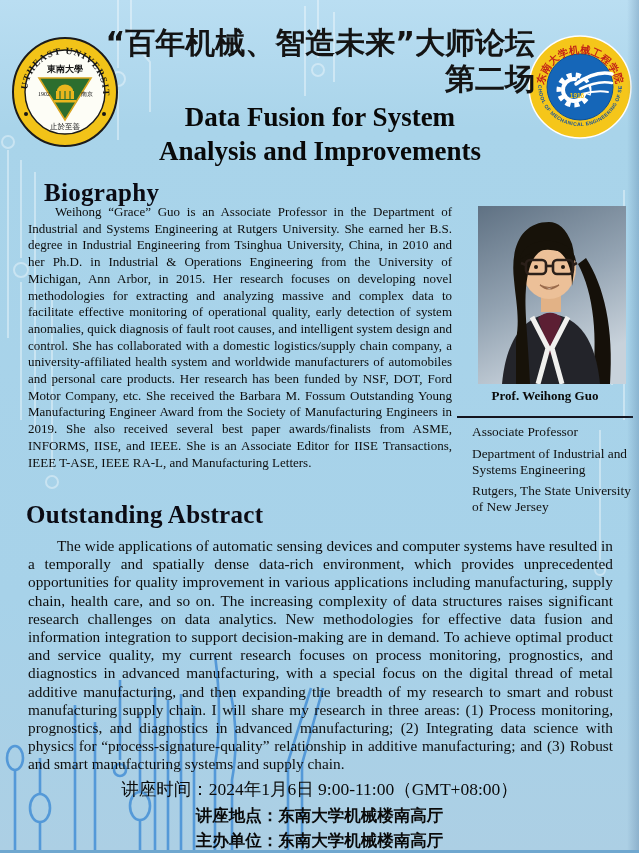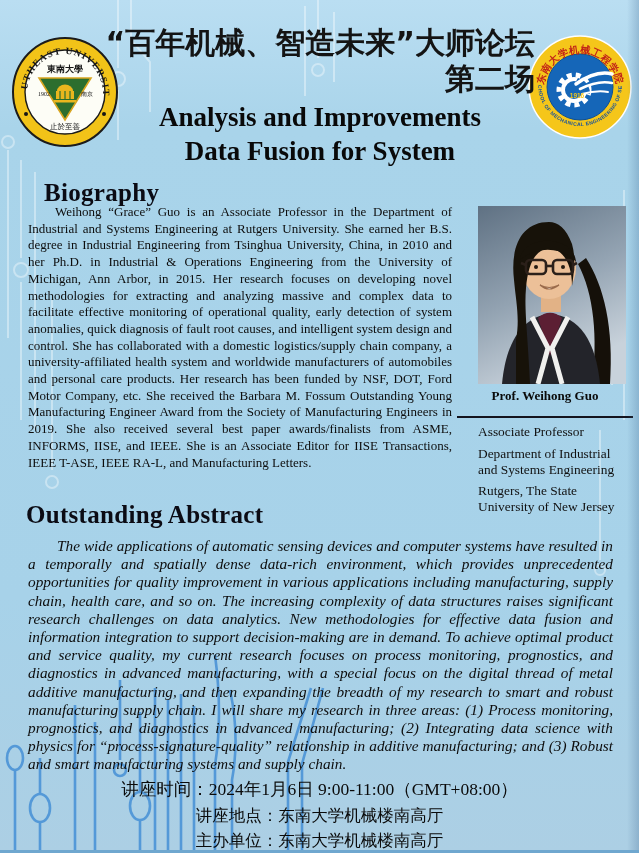--- a/index.html
+++ b/index.html
@@ -24,31 +24,31 @@
     font-weight:bold; font-size:27px; line-height:34px; color:#090909; }
 
   .section-heading { position:absolute; font-weight:bold; font-size:25px; color:#0b0b14;
     letter-spacing:0.3px; }
   .h-bio { left:44px; top:179px; }
   .h-abs { left:26px; top:501px; }
 
   .bio-text { position:absolute; left:28px; top:204px; width:424px;
     font-size:13px; line-height:16.7px; text-align:justify; text-indent:27px; color:#0d0d0d; }
   .abs-text { position:absolute; left:28px; top:537px; width:585px;
-    font-size:15.3px; line-height:18.2px; text-align:justify; text-indent:29px; color:#0d0d0d;font-style:italic; }
+    font-size:15.3px; line-height:18.2px; text-align:justify; text-indent:29px; color:#0d0d0d; }
 
   .photo { position:absolute; left:478px; top:206px; width:148px; height:178px; }
   .speaker-caption { position:absolute; left:452px; top:388px; width:186px; text-align:center;
     font-weight:bold; font-size:13px; color:#0a0a0a; }
   .caption-rule { position:absolute; left:457px; top:416px; width:176px; height:2px; background:#14141e; }
   .speaker-info { position:absolute; left:461px; top:424px; width:172px;
     font-size:13.4px; line-height:15.8px; color:#111; }
-  .speaker-info p { margin:0 0 6px 17px; }
-
-  .schedule { position:absolute; left:0; width:100%; text-align:center; color:#0a0a0a; }
+  .speaker-info p { margin:0 0 6px 11px; }
+
+  .schedule { position:absolute; left:0; width:100%; text-align:center; color:#0a0a0a;font-weight:bold; }
   .sch-time { top:777px; font-size:17.5px; font-weight:500; }
   .sch-loc  { top:805px; font-size:16.5px; }
   .sch-org  { top:830px; font-size:16.5px; }
 </style>
 </head>
 <body>
 
 <div class="poster">
 
   <svg class="circuit" width="639" height="853" viewBox="0 0 639 853">
@@ -149,22 +149,22 @@
       </g>
     </g>
     <text x="50" y="64" text-anchor="middle" font-size="6.5" font-weight="bold" fill="#f5c61a" font-family="Liberation Sans, sans-serif">1916</text>
   </svg>
 
   <div class="title-cn">
     <div>“百年机械、智造未来”大师论坛</div>
     <div>第二场</div>
   </div>
   <div class="title-en">
+    <div>Data Fusion for System</div>
     <div>Analysis and Improvements</div>
-    <div>Data Fusion for System</div>
   </div>
 
   <div class="section-heading h-bio">Biography</div>
   <div class="bio-text">Weihong “Grace” Guo is an Associate Professor in the Department of Industrial and Systems Engineering at Rutgers University. She earned her B.S. degree in Industrial Engineering from Tsinghua University, China, in 2010 and her Ph.D. in Industrial &amp; Operations Engineering from the University of Michigan, Ann Arbor, in 2015. Her research focuses on developing novel methodologies for extracting and analyzing massive and complex data to facilitate effective monitoring of operational quality, early detection of system anomalies, quick diagnosis of fault root causes, and intelligent system design and control. She has collaborated with a domestic logistics/supply chain company, a university-affiliated health system and worldwide manufacturers of automobiles and personal care products. Her research has been funded by NSF, DOT, Ford Motor Company, etc. She received the Barbara M. Fossum Outstanding Young Manufacturing Engineer Award from the Society of Manufacturing Engineers in 2019. She also received several best paper awards/finalists from ASME, INFORMS, IISE, and IEEE. She is an Associate Editor for IISE Transactions, IEEE T-ASE, IEEE RA-L, and Manufacturing Letters.</div>
 
   <svg class="photo" viewBox="0 0 148 178">
     <defs>
       <linearGradient id="pbg" x1="0" y1="0" x2="0.4" y2="1">
         <stop offset="0" stop-color="#5f7183"></stop>
         <stop offset="0.55" stop-color="#93a3b2"></stop>

